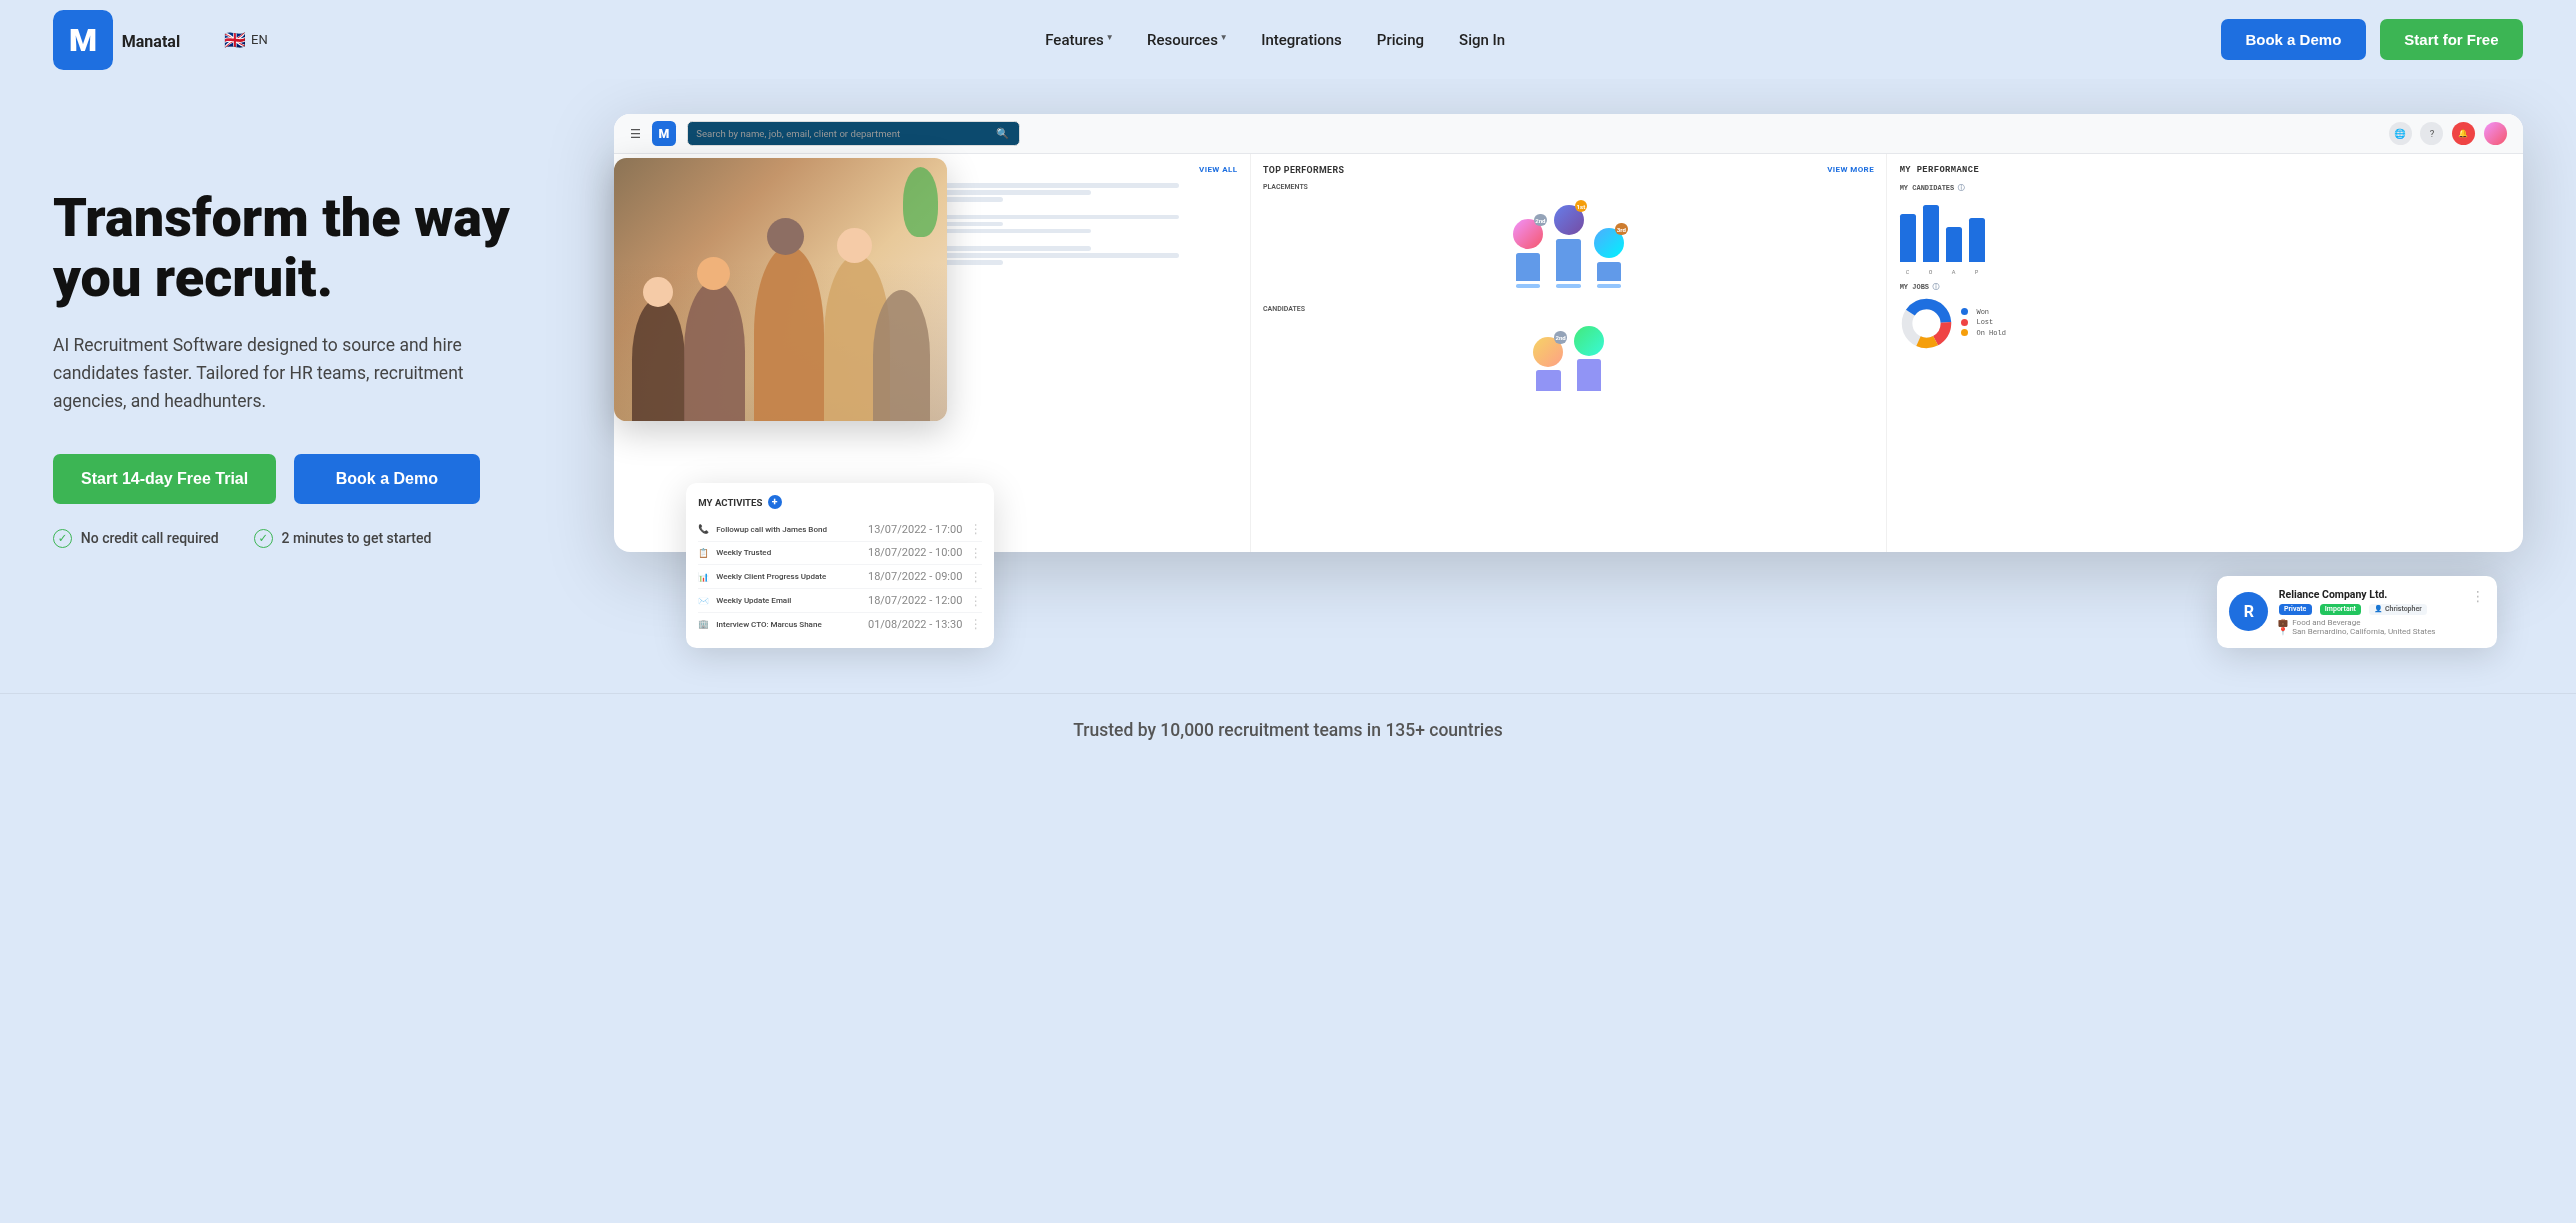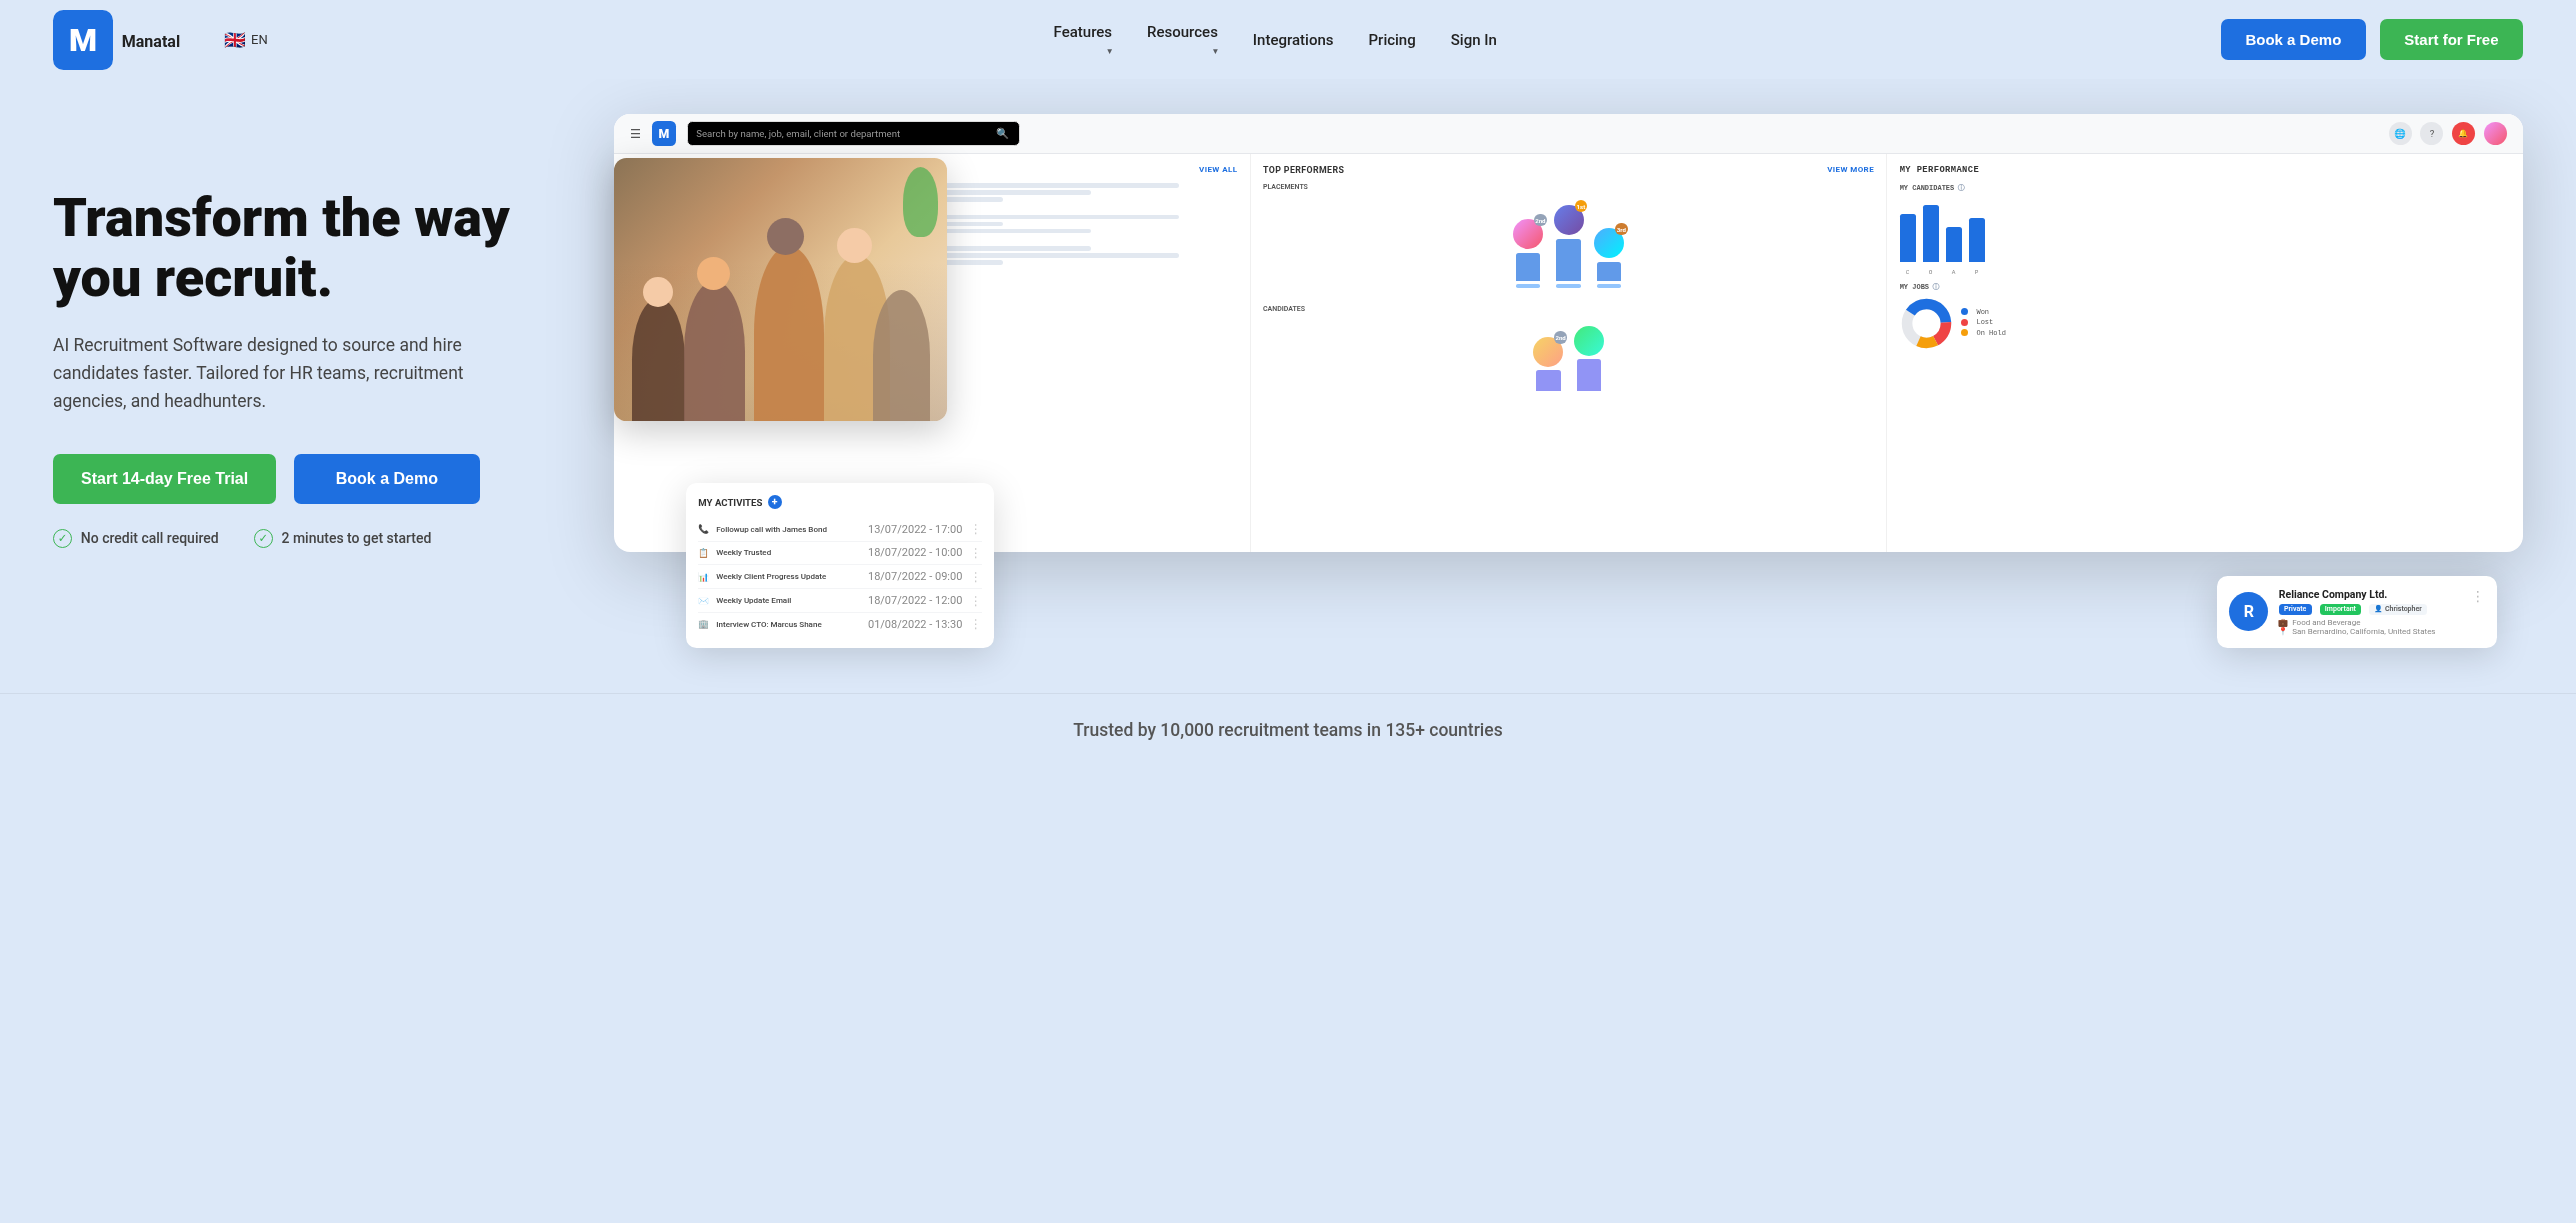--- a/index.html
+++ b/index.html
@@ -63,24 +63,23 @@
       align-items: center;
       gap: 35px;
       flex: 1;
       justify-content: center;
     }
     .nav-link {
       font-size: 15px;
       color: #222;
       cursor: pointer;
       display: flex;
-      align-items: flex-end;
+      align-items: flex-start;
       gap: 3.5px;
       font-weight: 500;
-      flex-direction: column;
     }
     .nav-link .chevron {
       font-size: 9.6px;
       opacity: 0.7;
     }
     .nav-actions {
       display: flex;
       align-items: center;
       gap: 14px;
     }
@@ -217,21 +216,21 @@
       border-radius: 5.3px;
       display: flex;
       align-items: center;
       justify-content: center;
       color: white;
       font-size: 12.3px;
       font-weight: 900;
     }
     .mock-search {
       flex: 1;
-      background: #000000;
+      background: #0c4a6e;
       border: 0.9px solid #ddd;
       border-radius: 5.3px;
       height: 24.5px;
       padding: 0 8.8px;
       font-size: 9.6px;
       color: #999;
       display: flex;
       align-items: center;
       max-width: 333px;
     }

